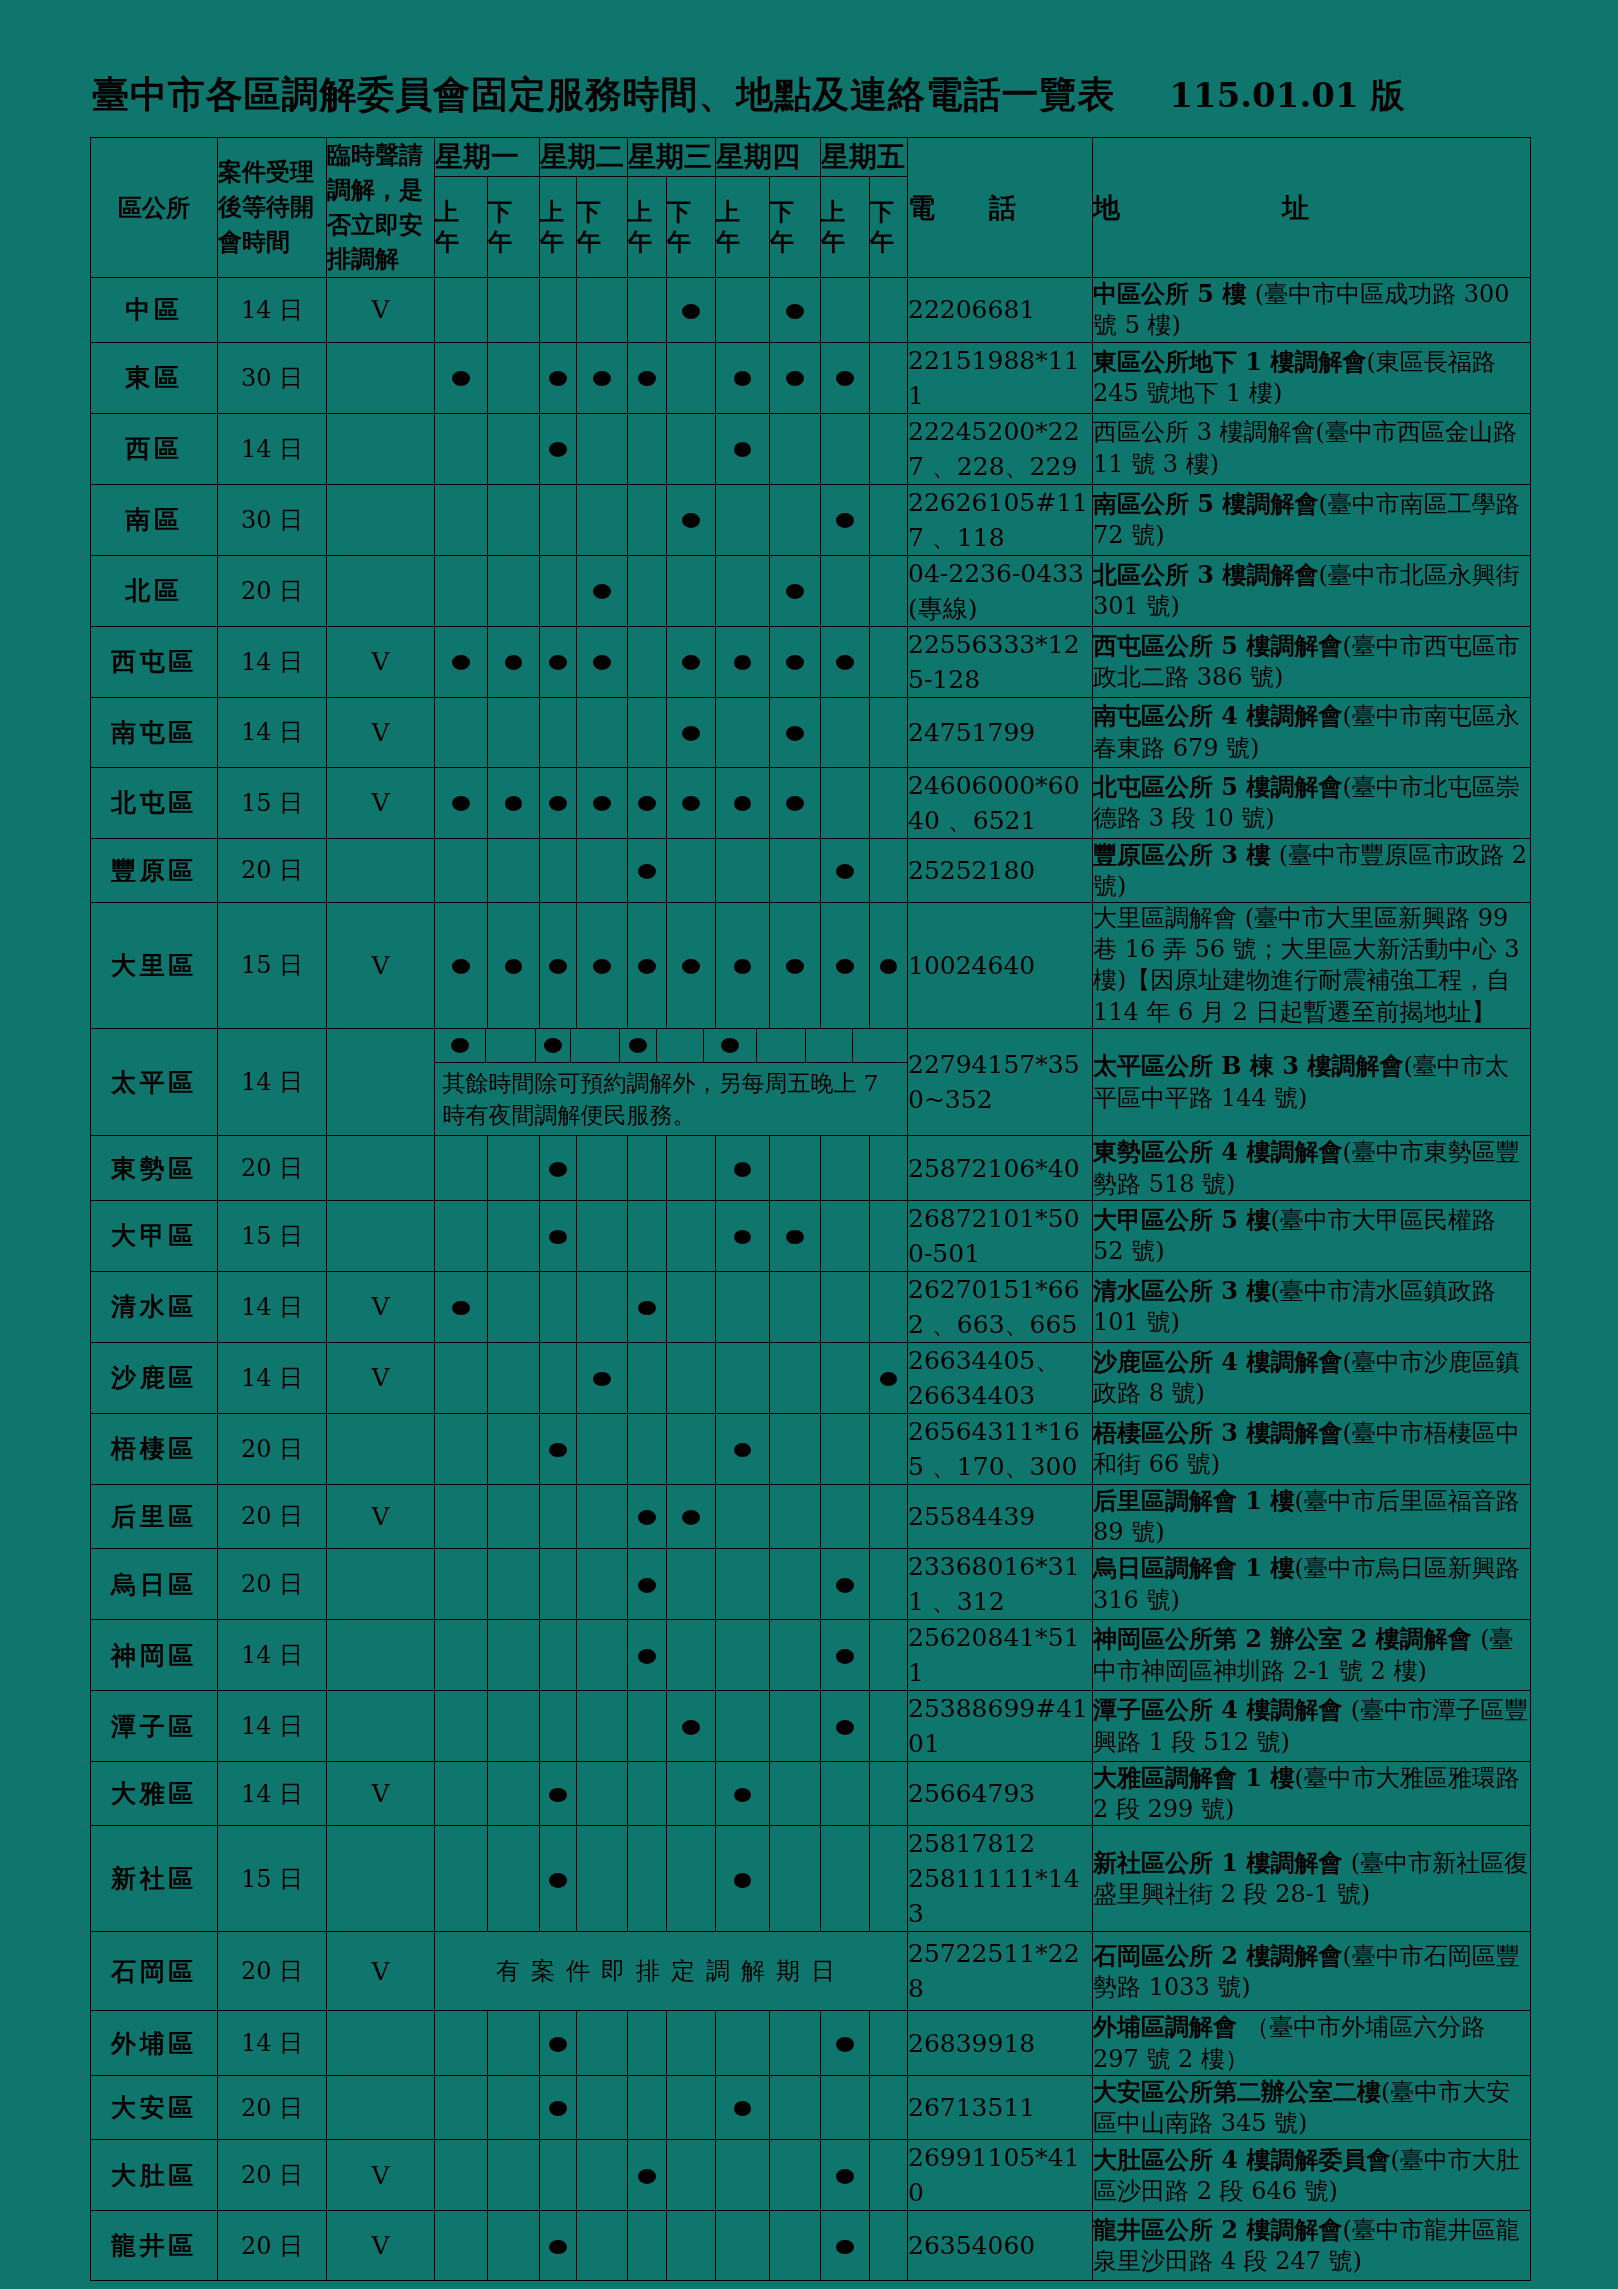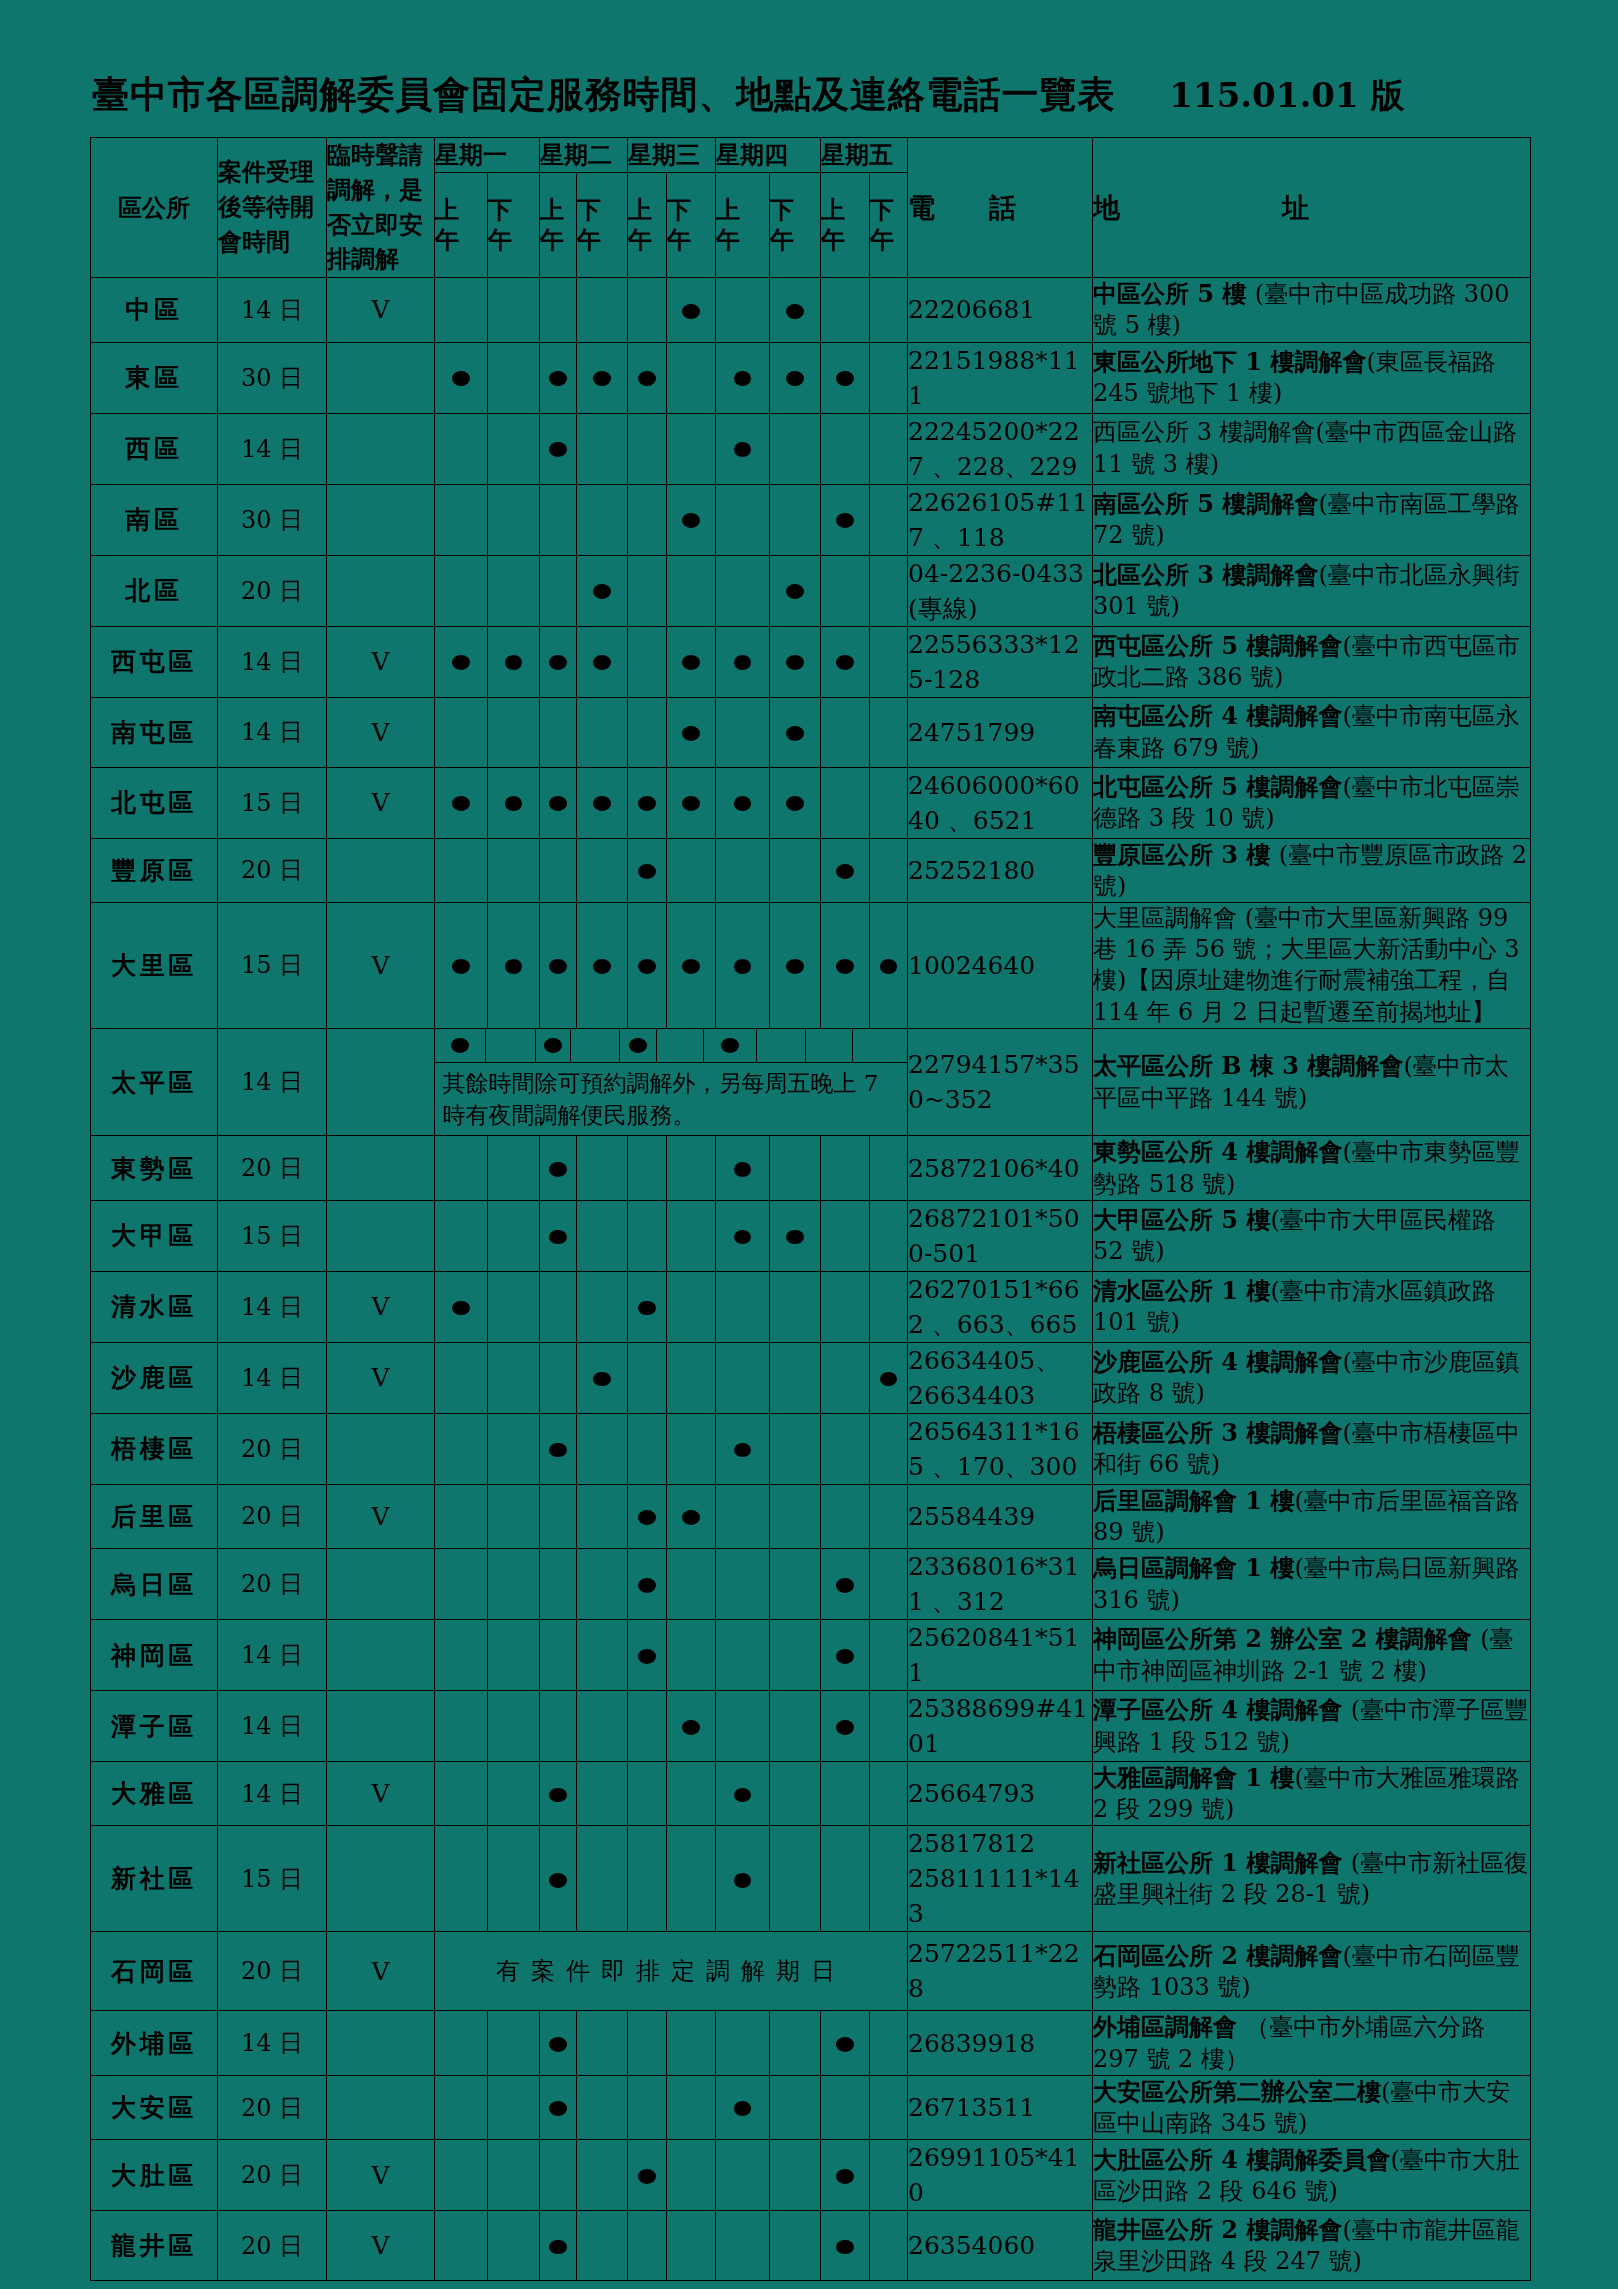--- a/index.html
+++ b/index.html
@@ -6,21 +6,21 @@
   body{width:1619px;height:2290px;font-family:"DejaVu Serif","Liberation Serif",serif;color:#000;}
   .page{position:relative;width:1619px;height:2290px;background:#0f766e;overflow:hidden;}
   .titlebar{position:absolute;left:92px;top:70px;display:flex;align-items:baseline;gap:54px;white-space:nowrap;}
   .doc-title{font-size:37px;font-weight:bold;margin:0;letter-spacing:0.9px;}
   .doc-version{font-size:34px;font-weight:bold;}
   table.grid{position:absolute;left:90px;top:137px;width:1441px;border-collapse:collapse;table-layout:fixed;}
   .grid th,.grid td{border:1.8px solid #000;padding:0;vertical-align:middle;overflow:hidden;}
   
   .h-district{vertical-align:bottom;text-align:center;font-size:24px;font-weight:bold;padding:0 1.8px 9.2px 1.8px;}
   .h-wait,.h-imm{vertical-align:top;text-align:left;font-size:24px;font-weight:bold;padding:5.5px 7.4px;line-height:1.45;}
-  .h-day{text-align:left;font-size:24px;font-weight:bold;padding:0.9px 0 0.9px 5.5px;height:28px;vertical-align:middle;}
+  .h-day{text-align:left;font-size:28px;font-weight:bold;padding:0.9px 0 0.9px 5.5px;height:28px;vertical-align:middle;}
   .h-ampm{vertical-align:top;text-align:left;padding:3.7px 0 0 6.5px;font-size:24px;font-weight:bold;}
   .vtext{display:inline-block;width:1.08em;word-break:break-all;line-height:1.25;}
   .h-phone,.h-addr{vertical-align:top;text-align:left;font-size:27px;font-weight:bold;padding:35px 0 0 13px;white-space:pre;}
   
   .c-district{font-weight:bold;font-size:25px;text-align:center;letter-spacing:3.7px;}
   .c-wait{font-size:24px;text-align:center;white-space:nowrap;}
   .c-v{font-size:25px;text-align:center;}
   .c-slot{text-align:center;}
   .dot{display:inline-block;width:17.5px;height:14.8px;background:#000;border-radius:50%;vertical-align:middle;}
   .c-phone{font-size:25px;text-align:left;padding:3.7px 1.8px 3.7px 8.3px;line-height:1.4;white-space:pre-line;word-break:break-all;}
@@ -330,21 +330,21 @@
           <td class="c-slot"></td>
           <td class="c-slot"></td>
           <td class="c-slot"></td>
           <td class="c-slot"><span class="dot"></span></td>
           <td class="c-slot"></td>
           <td class="c-slot"></td>
           <td class="c-slot"></td>
           <td class="c-slot"></td>
           <td class="c-slot"></td>
           <td class="c-phone">26270151*662 、663、665</td>
-          <td class="c-addr"><span class="venue venue-bold">清水區公所 1 樓</span><span class="addr-text">(臺中市清水區鎮政路 101 號)</span></td>
+          <td class="c-addr"><span class="venue venue-bold">清水區公所 3 樓</span><span class="addr-text">(臺中市清水區鎮政路 101 號)</span></td>
         </tr>
         <tr style="height: 63px;">
           <td class="c-district">沙鹿區</td>
           <td class="c-wait">14 日</td>
           <td class="c-v">V</td>
           <td class="c-slot"></td>
           <td class="c-slot"></td>
           <td class="c-slot"></td>
           <td class="c-slot"><span class="dot"></span></td>
           <td class="c-slot"></td>

